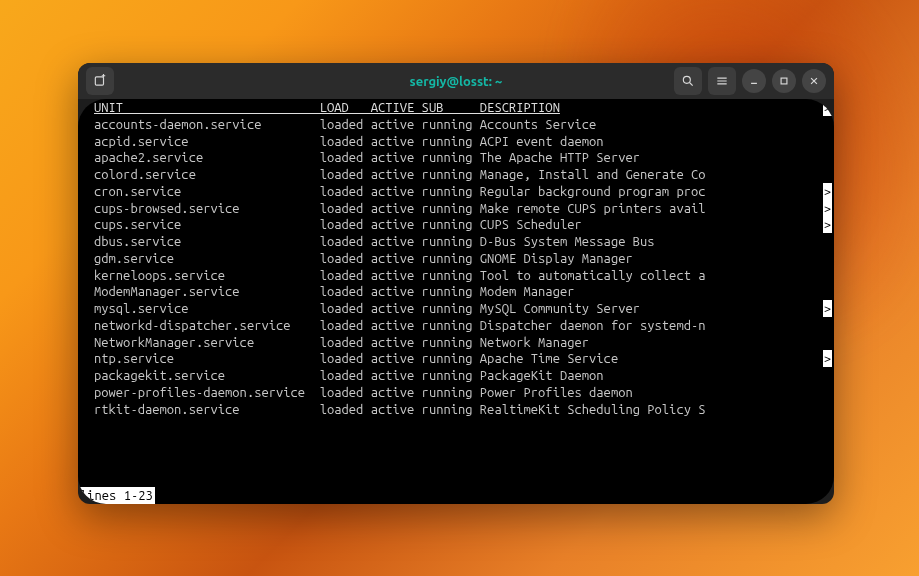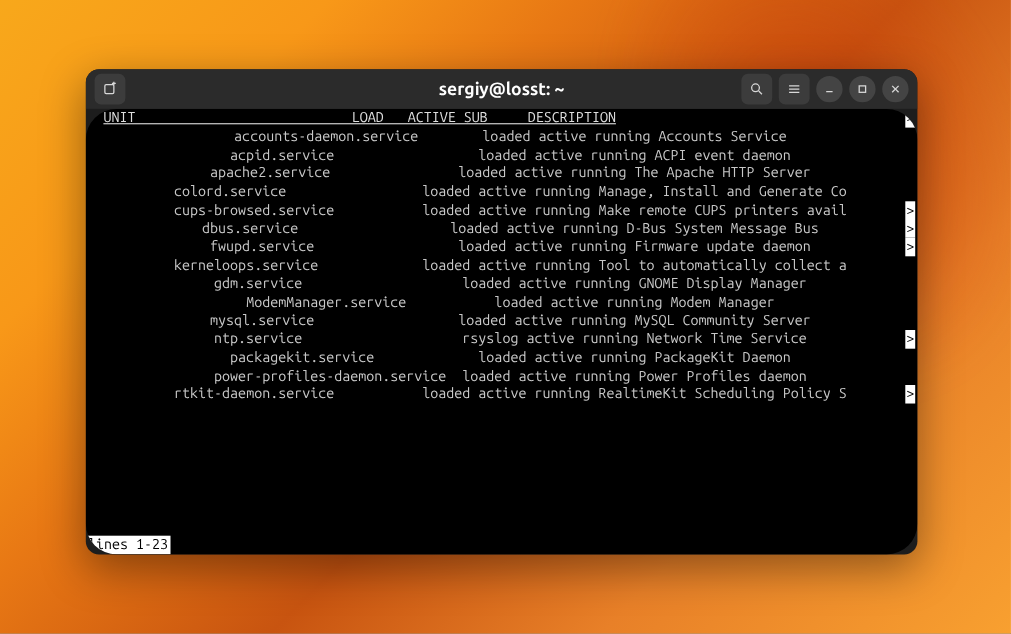--- a/index.html
+++ b/index.html
@@ -50,23 +50,23 @@
     .titlebar-left, .titlebar-right {
       display: flex;
       align-items: center;
       gap: 6px;
     }
     .titlebar-title {
       position: absolute;
       left: 0;
       right: 0;
       text-align: center;
-      color: #ffffff;
+      color: #14b8a6;
       font-family: "Ubuntu", "Segoe UI", sans-serif;
-      font-size: 16px;
+      font-size: 13px;
       font-weight: 600;
       pointer-events: none;
     }
     .tb-btn {
       width: 28px;
       height: 28px;
       border-radius: 6px;
       background: #3c3c3c;
       display: flex;
       align-items: center;
@@ -107,21 +107,20 @@
     .header-row {
       color: #e0e0e0;
       white-space: pre;
       padding-left: 14px;
       text-decoration: underline;
     }
     .service-row {
       white-space: pre;
       padding-left: 14px;
       color: #c8c8c8;
-      text-align: center;
     }
     .gt-mark {
       position: absolute;
       right: 2px;
       background: #ffffff;
       color: #000000;
       width: 9px;
       text-align: center;
       font-weight: normal;
     }
@@ -188,32 +187,35 @@
 
   <div class="terminal-body">
     <div class="term-content" id="term-content">
         <div class="header-row">UNIT                           LOAD   ACTIVE SUB     DESCRIPTION</div>
         <div class="gt-mark" style="top: 0px;">&gt;</div>
         <div class="service-row">accounts-daemon.service        loaded active running Accounts Service</div>
         <div class="service-row">acpid.service                  loaded active running ACPI event daemon</div>
         <div class="service-row">apache2.service                loaded active running The Apache HTTP Server</div>
         <div class="service-row">colord.service                 loaded active running Manage, Install and Generate Co</div>
         <div class="gt-mark" style="top: 83.75px;">&gt;</div>
+        <div class="service-row">cron.service                   loaded active running Regular background program proc</div>
         <div class="gt-mark" style="top: 100.5px;">&gt;</div>
         <div class="service-row">cups-browsed.service           loaded active running Make remote CUPS printers avail</div>
         <div class="gt-mark" style="top: 117.25px;">&gt;</div>
+        <div class="service-row">cups.service                   loaded active running CUPS Scheduler</div>
         <div class="service-row">dbus.service                   loaded active running D-Bus System Message Bus</div>
-        <div class="service-row">fwupd.service                  loaded active running Firmware update daemon</div>
+        <div class="service-row">gdm.service                    loaded active running GNOME Display Manager</div>
         <div class="service-row">kerneloops.service             loaded active running Tool to automatically collect a</div>
-        <div class="service-row">gdm.service                    loaded active running GNOME Display Manager</div>
         <div class="gt-mark" style="top: 201px;">&gt;</div>
         <div class="service-row">ModemManager.service           loaded active running Modem Manager</div>
         <div class="service-row">mysql.service                  loaded active running MySQL Community Server</div>
+        <div class="service-row">networkd-dispatcher.service    loaded active running Dispatcher daemon for systemd-n</div>
         <div class="gt-mark" style="top: 251.25px;">&gt;</div>
-        <div class="service-row">ntp.service                    rsyslog active running Network Time Service</div>
+        <div class="service-row">NetworkManager.service         loaded active running Network Manager</div>
+        <div class="service-row">ntp.service                    loaded active running Apache Time Service</div>
         <div class="service-row">packagekit.service             loaded active running PackageKit Daemon</div>
         <div class="service-row">power-profiles-daemon.service  loaded active running Power Profiles daemon</div>
         <div class="service-row">rtkit-daemon.service           loaded active running RealtimeKit Scheduling Policy S</div>
         <div class="gt-mark" style="top: 368.5px;">&gt;</div>
       </div>
     <div class="statusline">lines 1-23</div>
   </div>
 </div>
 
 </body></html>

